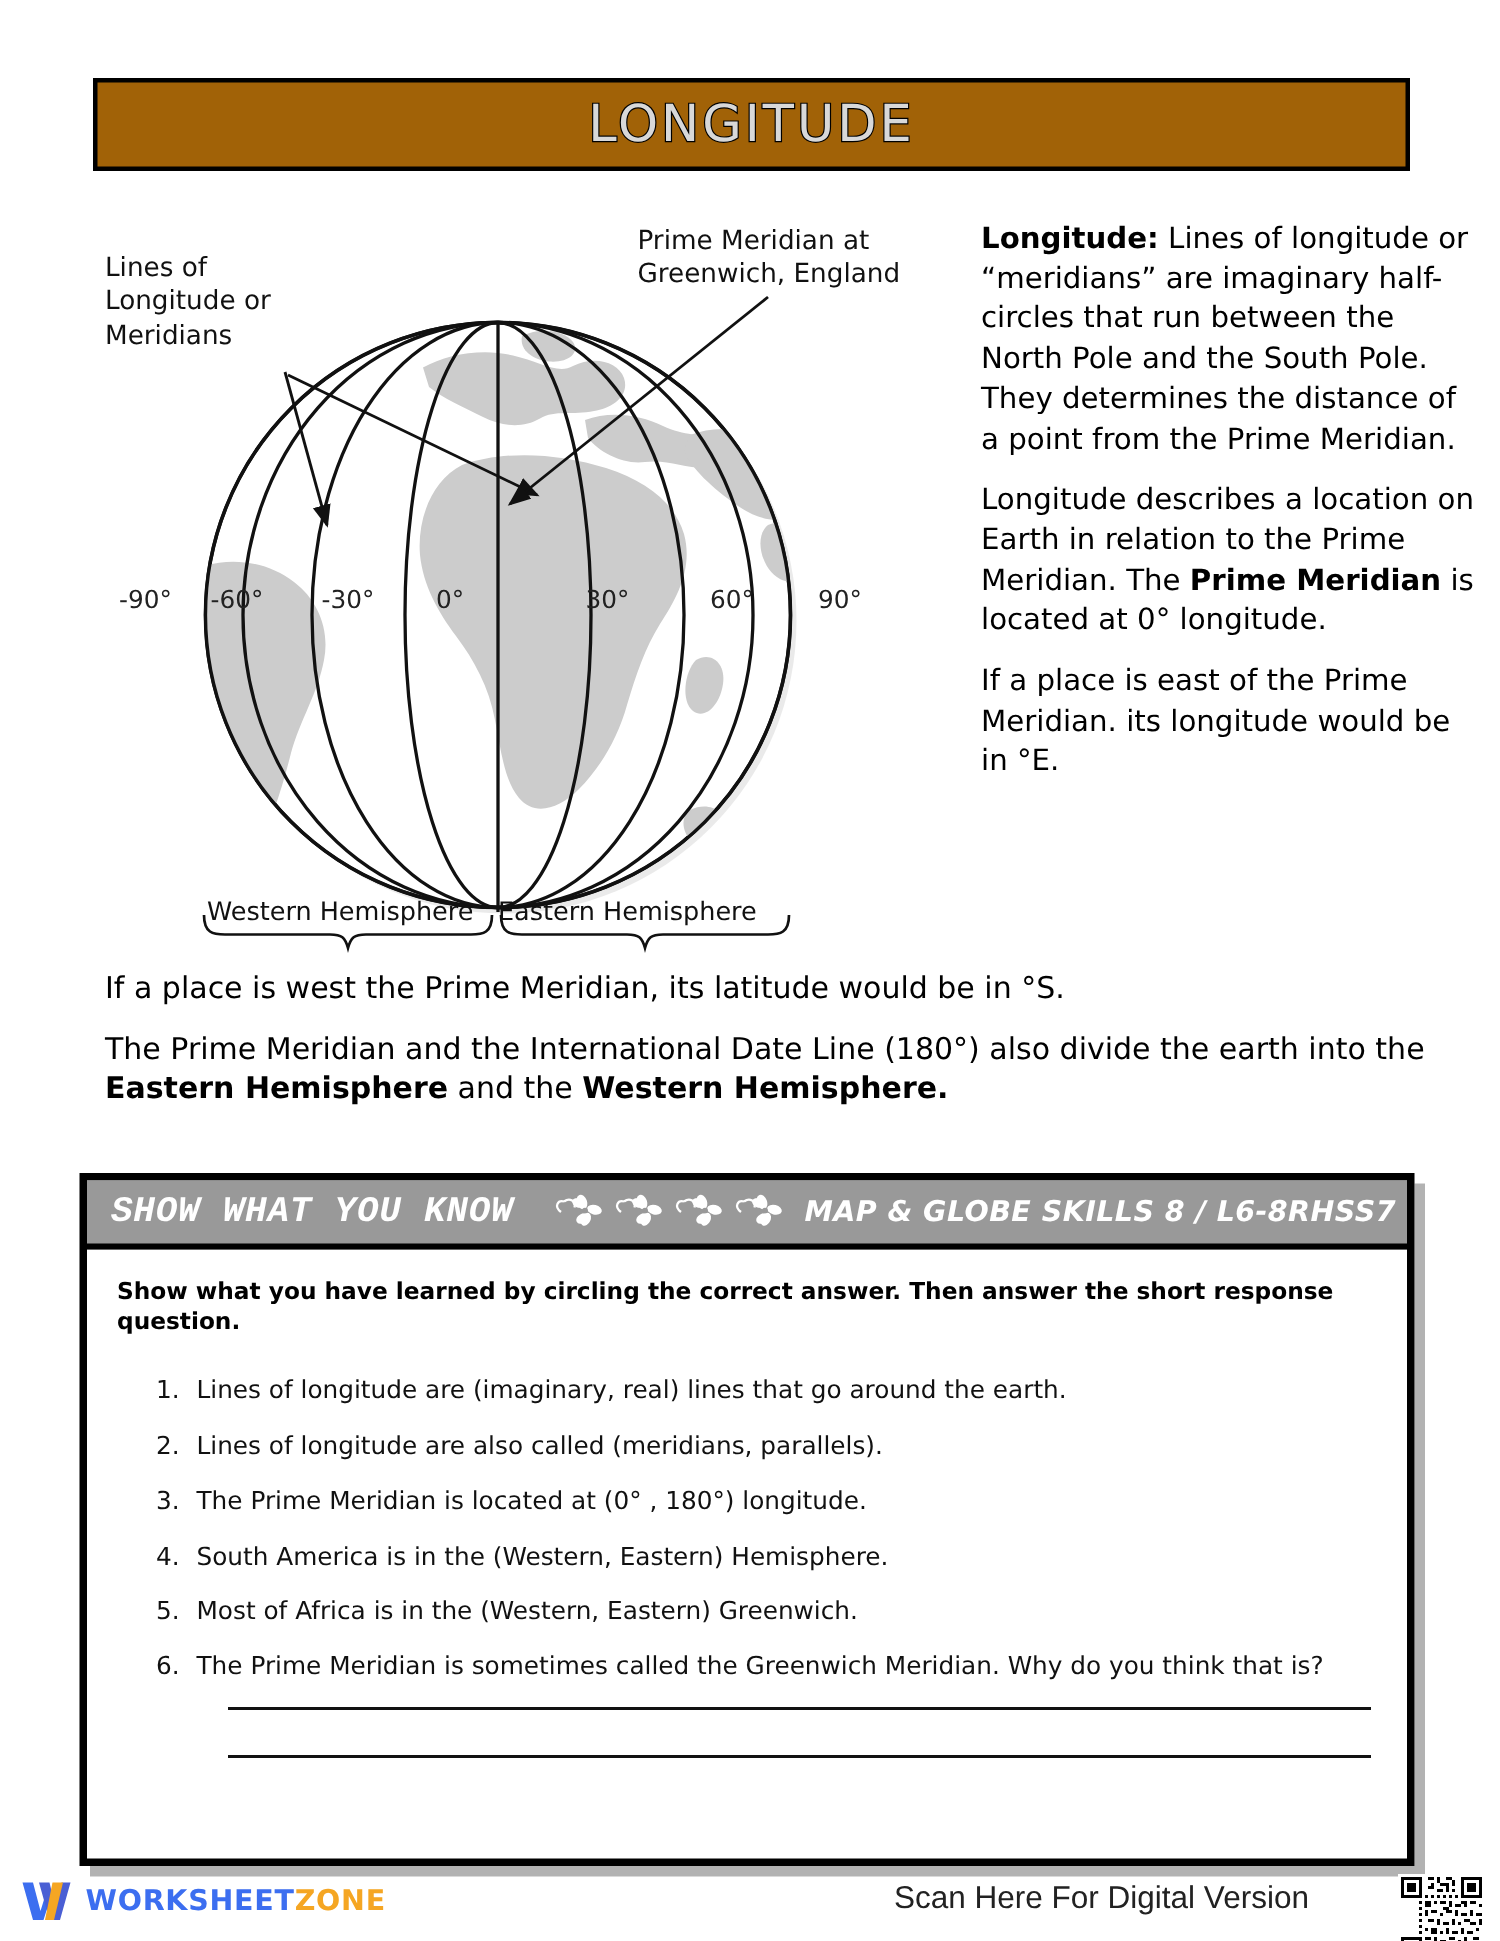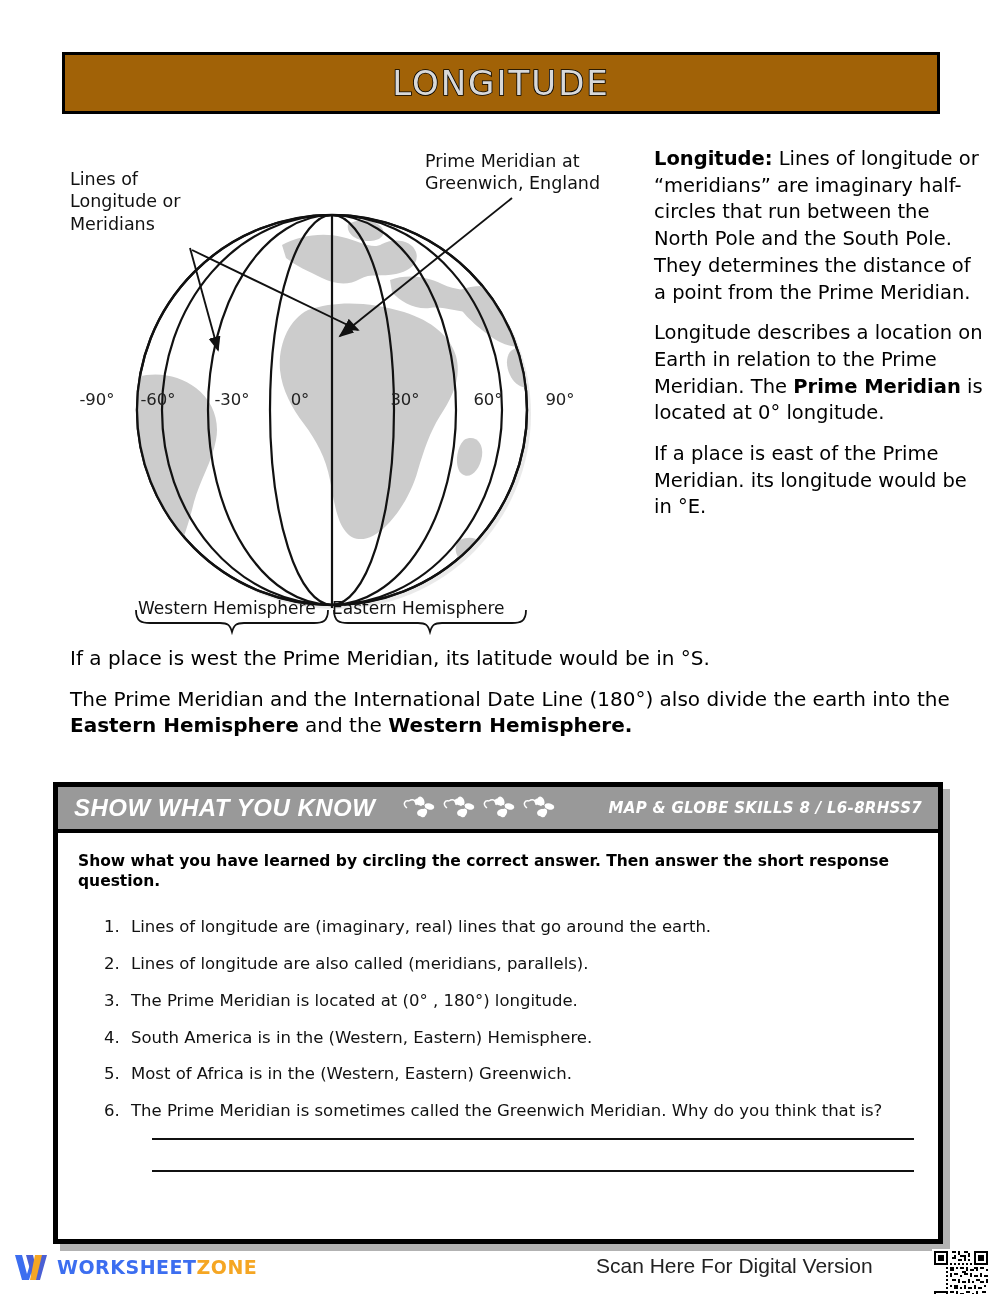--- a/index.html
+++ b/index.html
@@ -109,37 +109,37 @@
   .swyk-header {
     position: relative;
     height: 46px;
     background: #999999;
     border-bottom: 4px solid #000;
     display: flex;
     align-items: center;
     padding: 0 16px;
   }
   .swyk-title {
-    font-family: Liberation Sans, sans-serif;
+    font-family: Liberation Mono, monospace;
     font-style: italic;
     font-weight: bold;
     font-size: 24px;
     color: #ffffff;
     letter-spacing: 0.5px;
     white-space: nowrap;
   }
   .flower-orn {
     margin-left: 26px;
     display: flex; align-items: center;
   }
   .swyk-standard {
     margin-left: auto;
     font-family: "DejaVu Sans", sans-serif;
     font-style: italic;
-    font-size: 15px;
+    font-size: 19px;
     font-weight: bold;
     color: #ffffff;
     white-space: nowrap;
     letter-spacing: 0.3px;
   }
   .swyk-instruction {
     margin: 18px 20px 0 20px;
     font-family: "DejaVu Sans", sans-serif;
     font-size: 15.5px;
     font-weight: bold;

